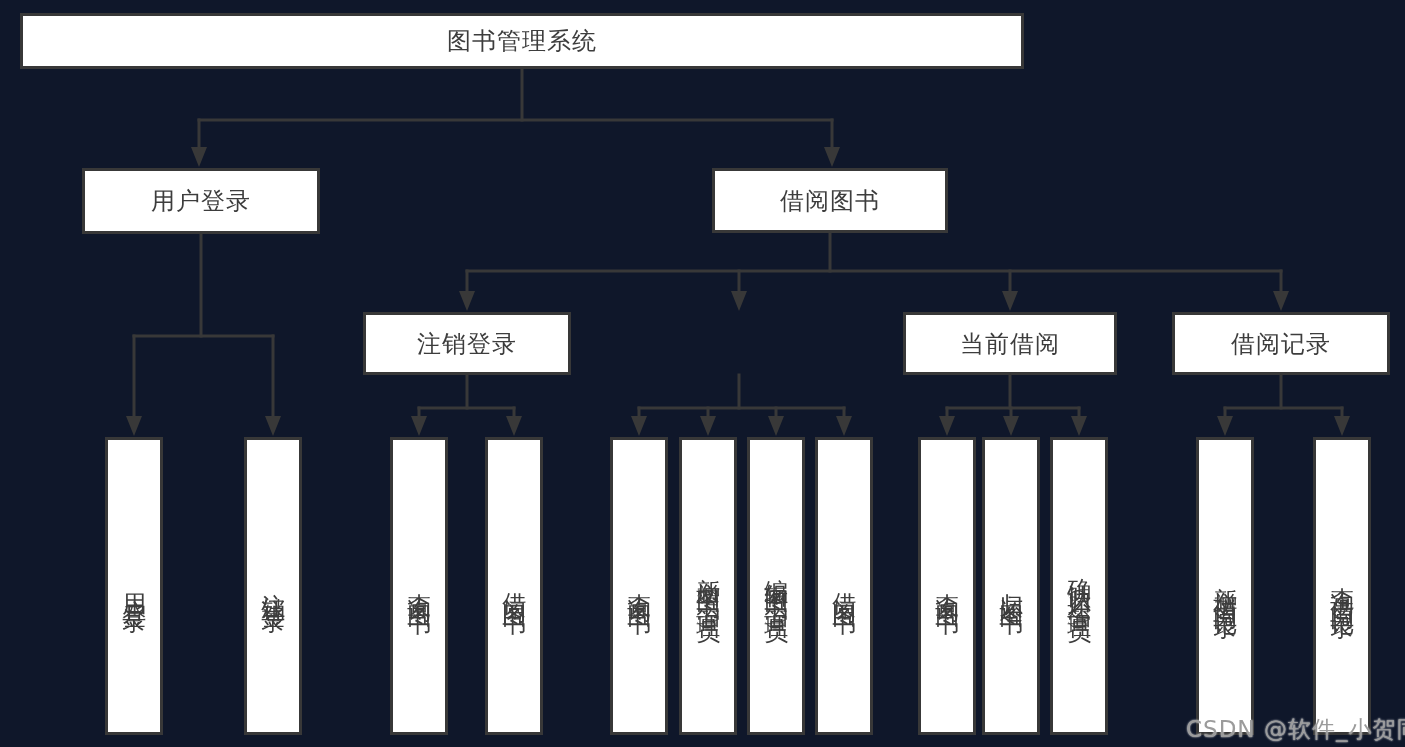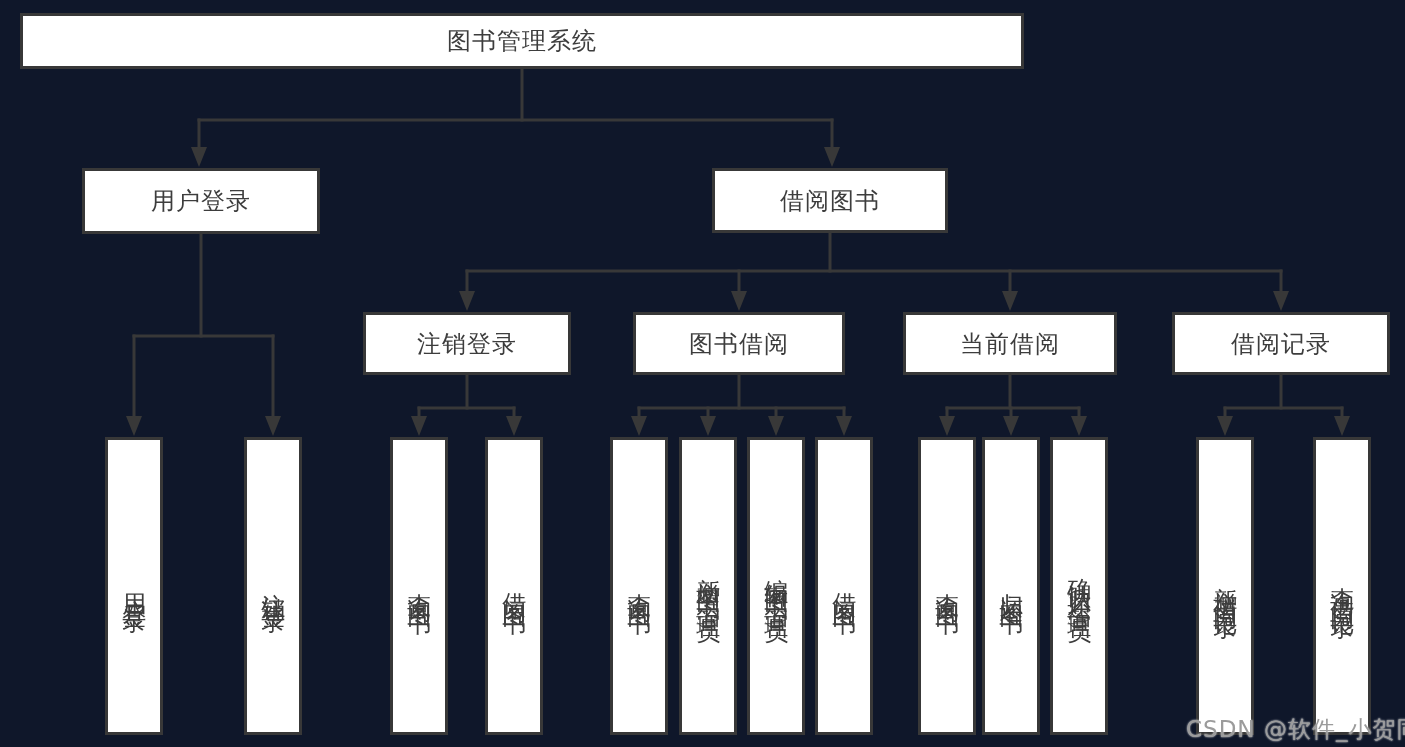--- a/index.html
+++ b/index.html
@@ -134,21 +134,20 @@
       <polygon points="1334,416 1350,416 1342,436"></polygon>
     </g>
   </svg>
 
   <div class="box h" style="left:20px; top:13px; width:1004px; height:56px;">图书管理系统</div>
 
   <div class="box h" style="left:82px; top:168px; width:238px; height:66px;">用户登录</div>
   <div class="box h" style="left:712px; top:168px; width:236px; height:65px;">借阅图书</div>
 
   <div class="box h" style="left:363px; top:312px; width:208px; height:63px;">注销登录</div>
-  <div class="box h" style="left:633px; top:312px; width:212px; height:63px;">图书借阅</div>
   <div class="box h" style="left:1172px; top:312px; width:218px; height:63px;">借阅记录</div>
   <div class="box h" style="left:903px; top:312px; width:214px; height:63px;">当前借阅</div>
 
   <div class="box v" style="left:105px; top:437px; width:58px; height:298px;">用户登录</div>
   <div class="box v" style="left:244px; top:437px; width:58px; height:298px;">注销登录</div>
 
   <div class="box v" style="left:390px; top:437px; width:58px; height:298px;">查询图书</div>
   <div class="box v" style="left:485px; top:437px; width:58px; height:298px;">借阅图书</div>
 
   <div class="box v" style="left:610px; top:437px; width:58px; height:298px;">查询图书</div>

